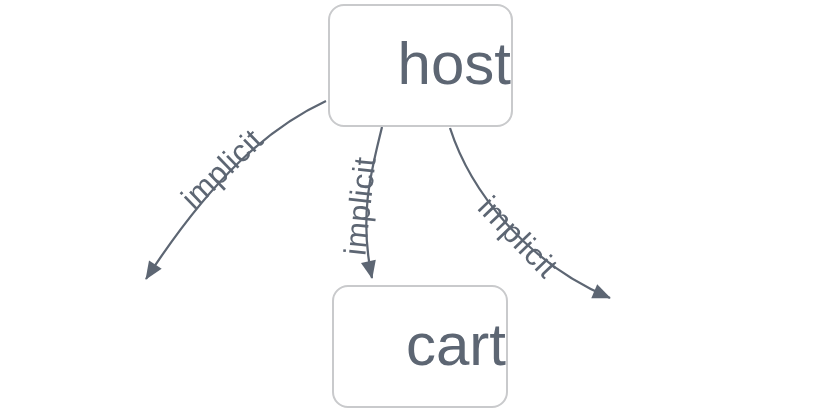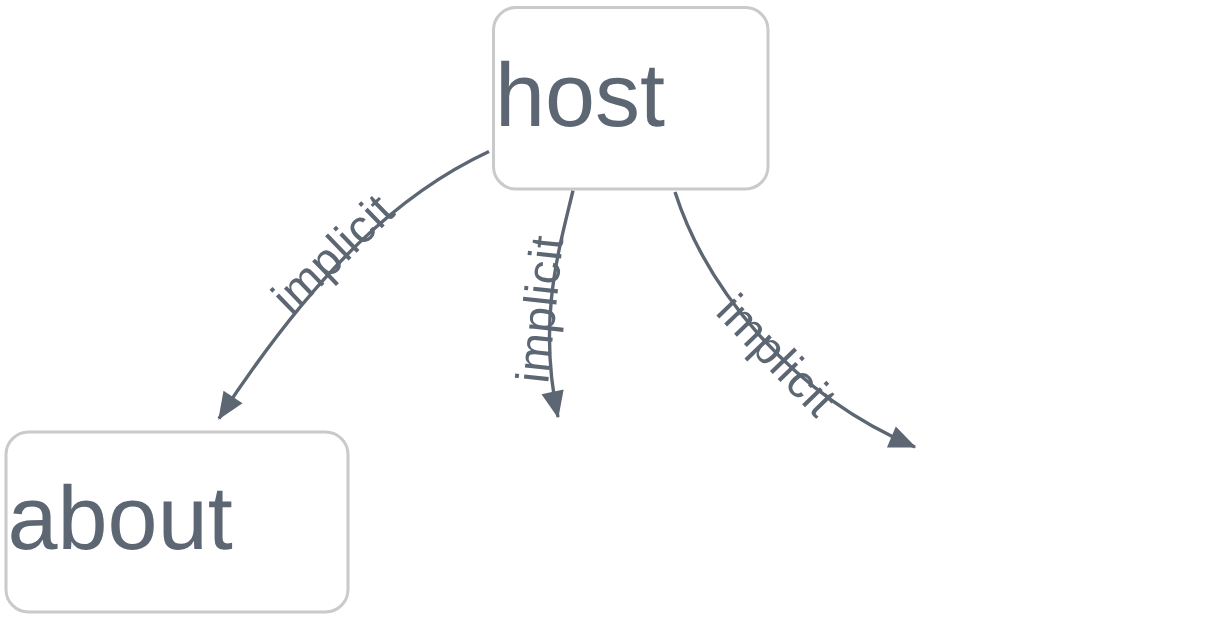--- a/index.html
+++ b/index.html
@@ -48,21 +48,21 @@
     dominant-baseline: central;
   }
   .node {
     position: absolute;
     box-sizing: border-box;
     background: var(--node-fill);
     border: 2px solid var(--node-border);
     border-radius: 16px;
     display: flex;
     align-items: center;
-    justify-content: flex-start;
+    justify-content: flex-end;
   }
   .node-label {
     color: var(--node-text);
     font-size: 60px;
     line-height: 1;
     padding-bottom: 4px;
     white-space: nowrap;
   }
   #node-host  { left: 328px; top: 4px;   width: 185px; height: 123px; }
   #node-about { left: 3px;   top: 287px; width: 230px; height: 122px; }
@@ -86,17 +86,17 @@
     <path class="edge-path" marker-end="url(#arrow)" d="M 450 128 C 470 190, 525 262, 610 298"></path>
 
     <text class="edge-label" transform="translate(222,169) rotate(-44)">implicit</text>
     <text class="edge-label" transform="translate(360,206) rotate(-84)">implicit</text>
     <text class="edge-label" transform="translate(518,237) rotate(46)">implicit</text>
   </svg>
 
   <div class="node" id="node-host">
     <span class="node-label">host</span>
   </div>
-  <div class="node" id="node-about">
-    <span class="node-label">about</span>
+  <div class="node" id="node-cart">
+    <span class="node-label">cart</span>
   </div>
 
 </div>
 
 </body></html>

